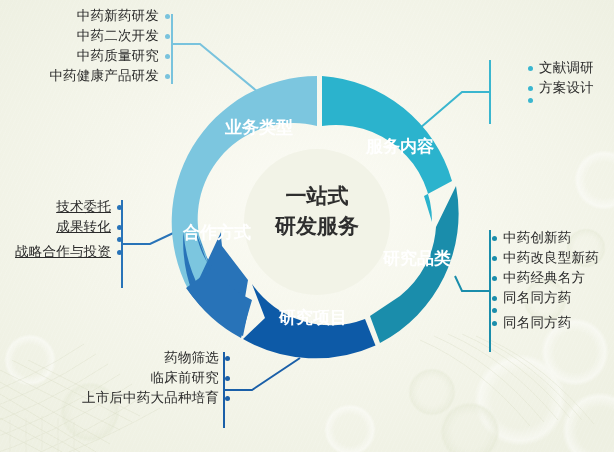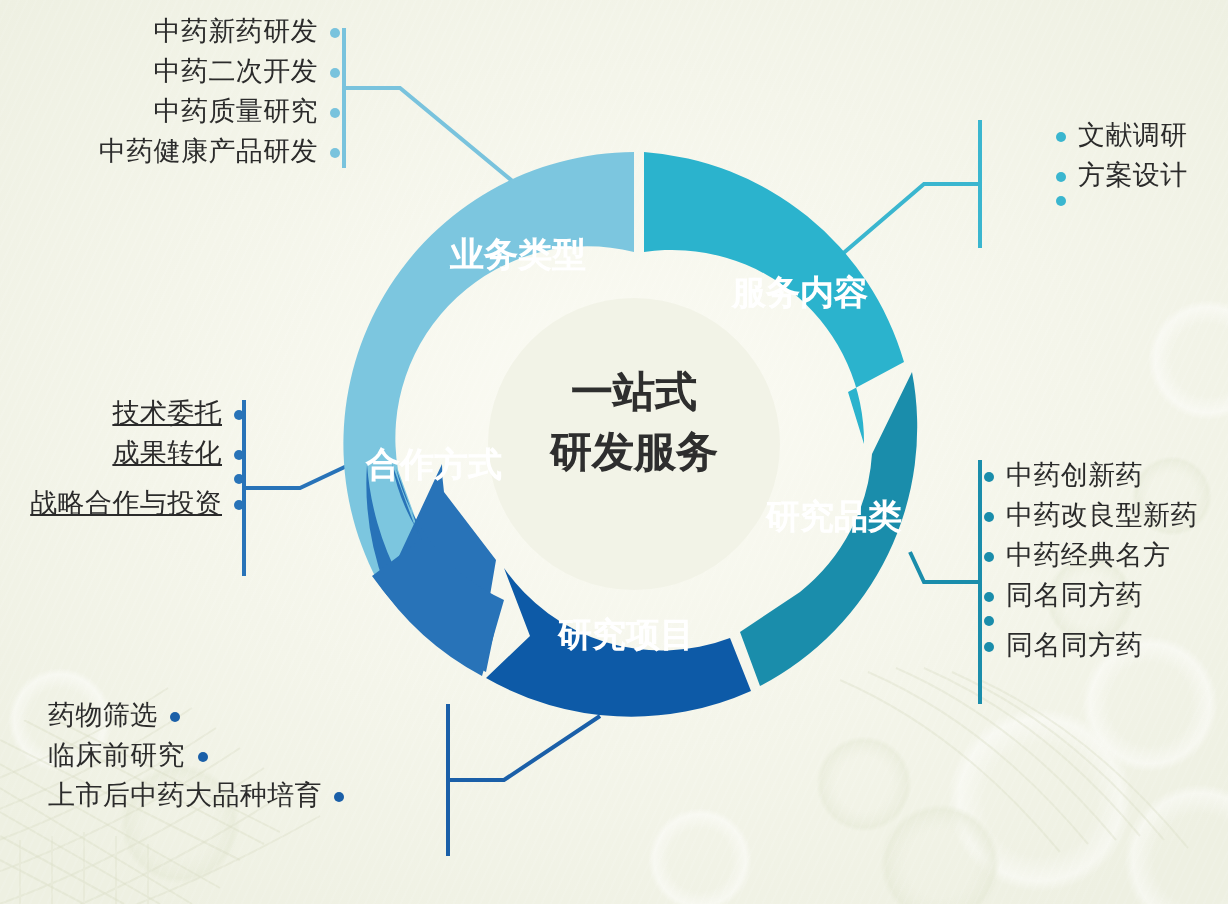--- a/index.html
+++ b/index.html
@@ -42,21 +42,21 @@
   }
   .lbl-txt{padding:0 6px;}
 
   .g-topleft{ left:0;   top:6px;  width:170px;}
   .g-topleft .lbl-row{justify-content:flex-end;}
   .g-topright{left:492px;top:58px; width:122px;padding-left:36px;}
   .g-midleft{ left:0;   top:197px;width:122px;}
   .g-midleft .lbl-row{justify-content:flex-end;text-decoration:underline;}
   .g-midright{left:492px;top:228px;width:142px;}
   .g-bottom{  left:18px;top:348px;width:212px;}
-  .g-bottom .lbl-row{}
+  .g-bottom .lbl-row{justify-content:flex-end;}
 
   
   #donut{position:absolute;left:0;top:0;}
   .seg-label{
     font-weight:bold;
     fill:#ffffff;
     font-size:17px;
     font-family:"Liberation Sans","DejaVu Sans",sans-serif;
     paint-order:stroke;
   }

